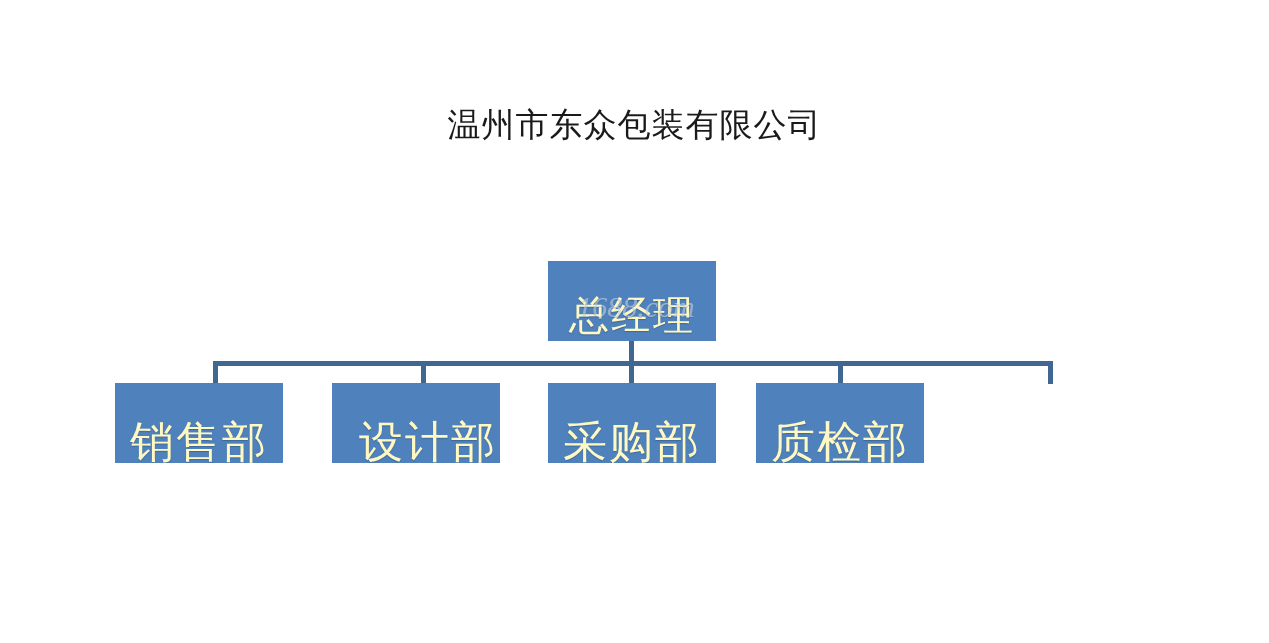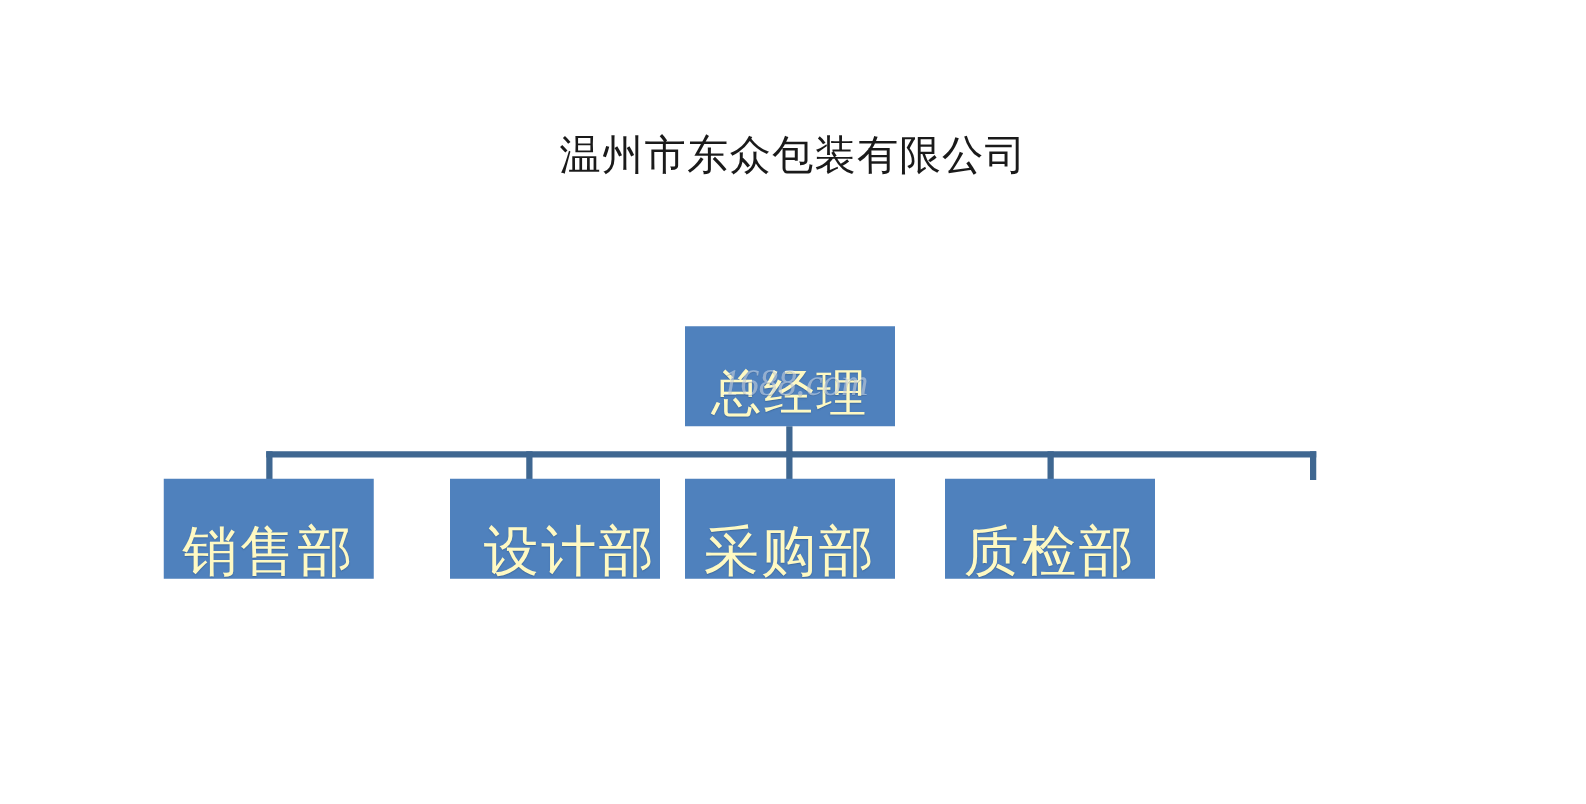--- a/index.html
+++ b/index.html
@@ -71,22 +71,22 @@
 
   .node-dept {
     top: 383px;
     width: 168px;
     height: 80px;
   }
   .node-dept .node-label {
     font-size: 44px;
   }
 
-  .dept-0 { left: 131px; }
-  .dept-1 { left: 360px; padding-left: 24px; }
+  .dept-0 { left: 115px; }
+  .dept-1 { left: 332px; padding-left: 24px; }
   .dept-2 { left: 548px; }
   .dept-3 { left: 756px; }
   .dept-4 { left: 965px; }
 
   
   .watermark {
     position: absolute;
     left: 556px;
     top: 292px;
     width: 160px;

